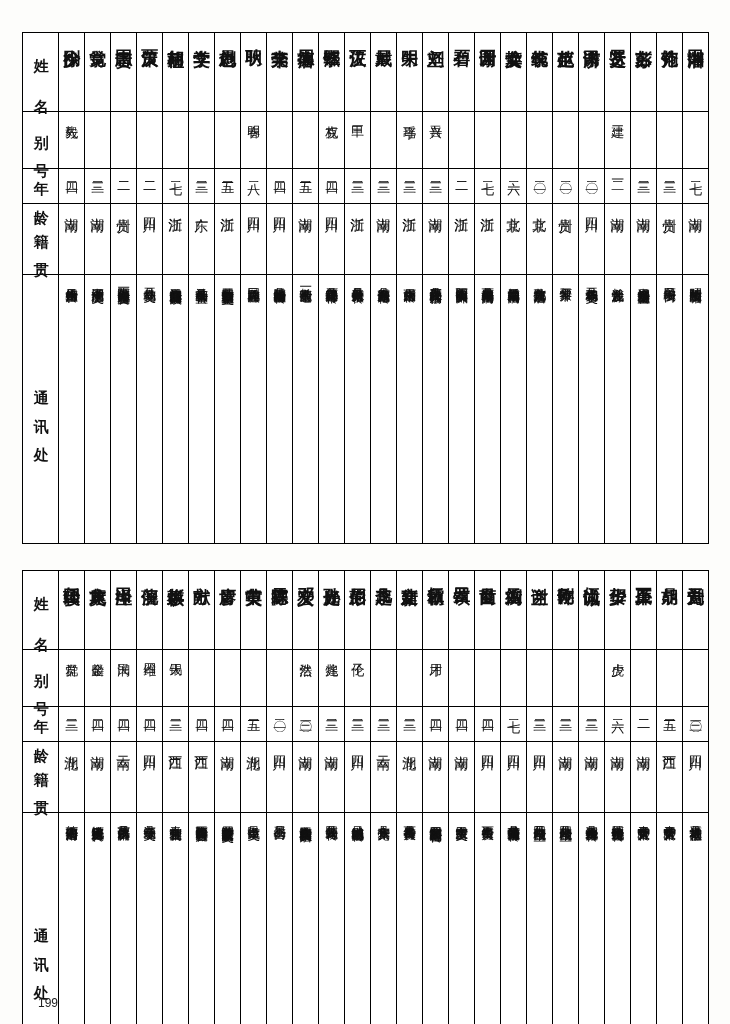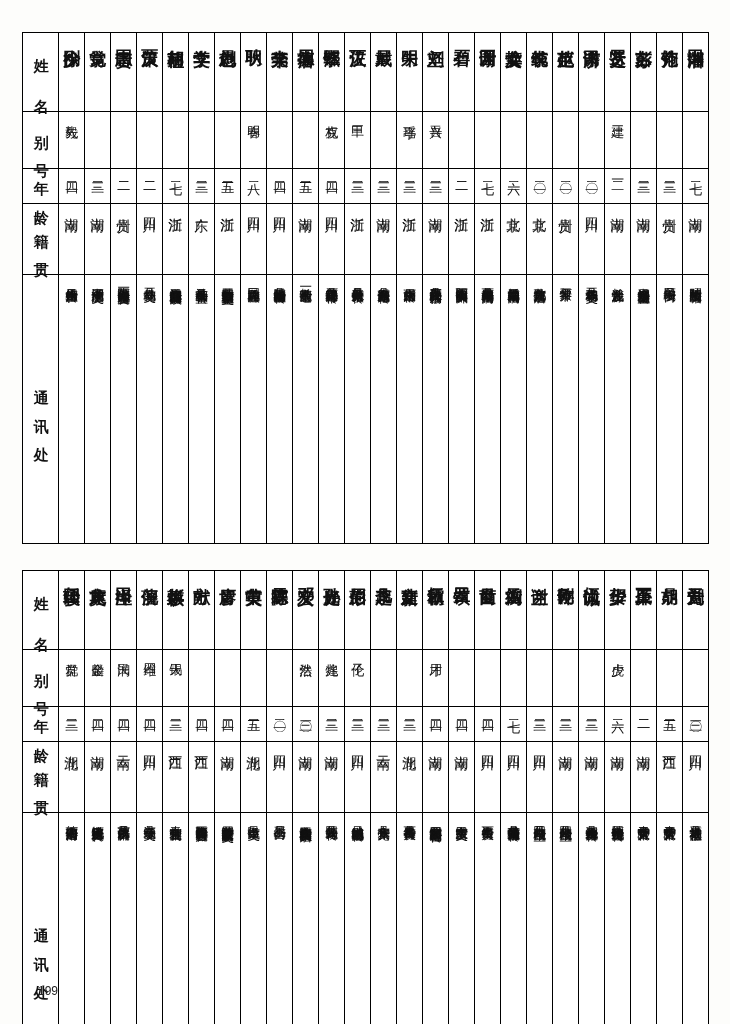--- a/index.html
+++ b/index.html
@@ -79,21 +79,21 @@
   .addr-text { font-size: 12.5px; line-height: 1.15; }
   .hdr-text { font-size: 15px; font-weight: 700; letter-spacing: 0.35em; }
   .hdr-text.wide { letter-spacing: 0.75em; }
 
   .gap {
     height: 26px;
   }
   .page-num {
     position: absolute;
     left: 38px;
-    bottom: 26px;
+    bottom: 14px;
     font-size: 12px;
     color: #222;
     font-family: "Liberation Sans", sans-serif;
   }
 </style>
 </head>
 <body>
 
 <div class="page">
 

